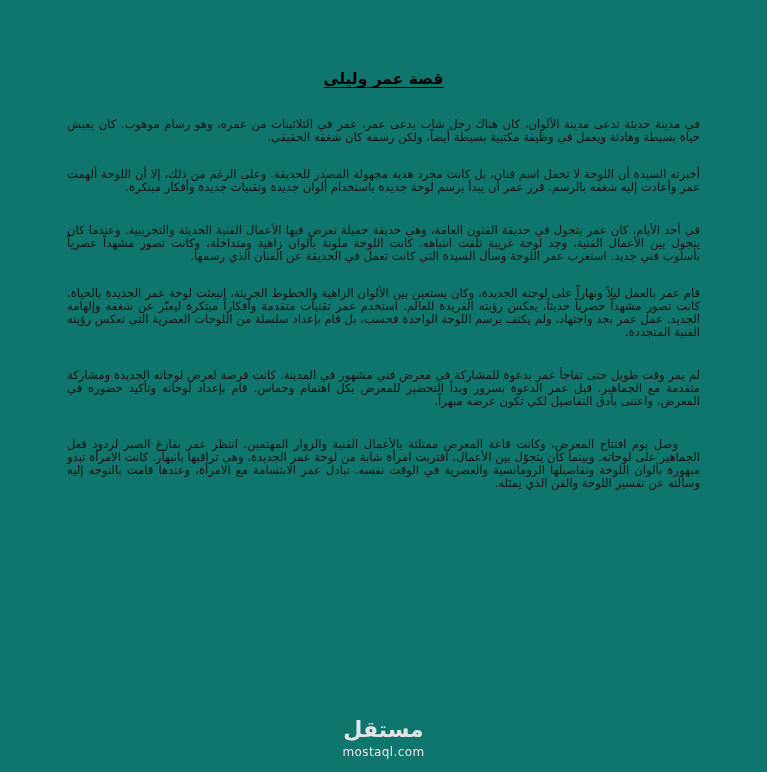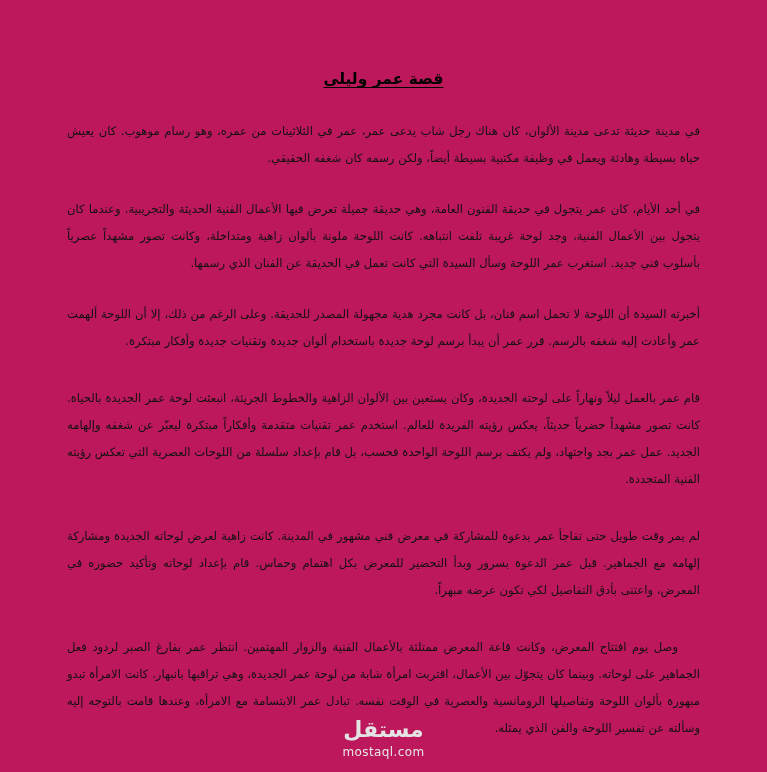--- a/index.html
+++ b/index.html
@@ -12,21 +12,21 @@
     background: #ffffff;
     font-family: "DejaVu Sans", "Liberation Sans", sans-serif;
     overflow: hidden;
     position: relative;
   }
 
   .page {
     position: relative;
     width: 767px;
     height: 772px;
-    background: #be185d;
+    background: #0f766e;
     box-sizing: border-box;
     padding: 0;
   }
 
   .doc-title {
     position: absolute;
     top: 60px;
     left: 0;
     width: 767px;
     text-align: center;
@@ -47,21 +47,21 @@
     width: 633px;
     direction: rtl;
     text-align: justify;
     text-justify: inter-word;
     color: #000000;
   }
 
   p.para {
     margin: 0 0 24px 0;
     font-size: 11.6px;
-    line-height: 27px;
+    line-height: 13px;
     color: #111111;
     direction: rtl;
     unicode-bidi: isolate;
     text-align: justify;
   }
 
   p.para.indent {
     text-indent: 22px;
   }
 
@@ -104,24 +104,24 @@
 </style>
 </head>
 <body>
 
 <div class="page">
 
   <h1 class="doc-title">قصة عمر وليلى</h1>
 
   <div class="body-block">
     <p class="para">في مدينة حديثة تدعى مدينة الألوان، كان هناك رجل شاب يدعى عمر، عمر في الثلاثينات من عمره، وهو رسام موهوب. كان يعيش حياة بسيطة وهادئة ويعمل في وظيفة مكتبية بسيطة أيضاً، ولكن رسمه كان شغفه الحقيقي.</p>
+    <p class="para tall-gap">أخبرته السيدة أن اللوحة لا تحمل اسم فنان، بل كانت مجرد هدية مجهولة المصدر للحديقة. وعلى الرغم من ذلك، إلا أن اللوحة ألهمت عمر وأعادت إليه شغفه بالرسم. قرر عمر أن يبدأ برسم لوحة جديدة باستخدام ألوان جديدة وتقنيات جديدة وأفكار مبتكرة.</p>
     <p class="para">في أحد الأيام، كان عمر يتجول في حديقة الفنون العامة، وهي حديقة جميلة تعرض فيها الأعمال الفنية الحديثة والتجريبية. وعندما كان يتجول بين الأعمال الفنية، وجد لوحة غريبة تلفت انتباهه. كانت اللوحة ملونة بألوان زاهية ومتداخلة، وكانت تصور مشهداً عصرياً بأسلوب فني جديد. استغرب عمر اللوحة وسأل السيدة التي كانت تعمل في الحديقة عن الفنان الذي رسمها.</p>
-    <p class="para tall-gap">أخبرته السيدة أن اللوحة لا تحمل اسم فنان، بل كانت مجرد هدية مجهولة المصدر للحديقة. وعلى الرغم من ذلك، إلا أن اللوحة ألهمت عمر وأعادت إليه شغفه بالرسم. قرر عمر أن يبدأ برسم لوحة جديدة باستخدام ألوان جديدة وتقنيات جديدة وأفكار مبتكرة.</p>
     <p class="para tall-gap">قام عمر بالعمل ليلاً ونهاراً على لوحته الجديدة، وكان يستعين بين الألوان الزاهية والخطوط الجريئة، انبعثت لوحة عمر الجديدة بالحياة. كانت تصور مشهداً حضرياً حديثاً، يعكس رؤيته الفريدة للعالم. استخدم عمر تقنيات متقدمة وأفكاراً مبتكرة ليعبّر عن شغفه وإلهامه الجديد. عمل عمر بجد واجتهاد، ولم يكتف برسم اللوحة الواحدة فحسب، بل قام بإعداد سلسلة من اللوحات العصرية التي تعكس رؤيته الفنية المتجددة.</p>
-    <p class="para tall-gap">لم يمر وقت طويل حتى تفاجأ عمر بدعوة للمشاركة في معرض فني مشهور في المدينة. كانت زاهية لعرض لوحاته الجديدة ومشاركة إلهامه مع الجماهير. قبل عمر الدعوة بسرور وبدأ التحضير للمعرض بكل اهتمام وحماس. قام بإعداد لوحاته وتأكيد حضوره في المعرض، واعتنى بأدق التفاصيل لكي تكون عرضه مبهراً.</p>
+    <p class="para tall-gap">لم يمر وقت طويل حتى تفاجأ عمر بدعوة للمشاركة في معرض فني مشهور في المدينة. كانت فرصة لعرض لوحاته الجديدة ومشاركة متقدمة مع الجماهير. قبل عمر الدعوة بسرور وبدأ التحضير للمعرض بكل اهتمام وحماس. قام بإعداد لوحاته وتأكيد حضوره في المعرض، واعتنى بأدق التفاصيل لكي تكون عرضه مبهراً.</p>
     <p class="para indent">وصل يوم افتتاح المعرض، وكانت قاعة المعرض ممتلئة بالأعمال الفنية والزوار المهتمين. انتظر عمر بفارغ الصبر لردود فعل الجماهير على لوحاته. وبينما كان يتجوّل بين الأعمال، اقتربت امرأة شابة من لوحة عمر الجديدة، وهي تراقبها بانبهار. كانت الامرأة تبدو مبهورة بألوان اللوحة وتفاصيلها الرومانسية والعصرية في الوقت نفسه. تبادل عمر الابتسامة مع الامرأة، وعندها قامت بالتوجه إليه وسألته عن تفسير اللوحة والفن الذي يمثله.</p>
   </div>
 
   <div class="watermark">
     <span class="wm-ar">مستقل</span>
     <span class="wm-en">mostaql.com</span>
   </div>
 
 </div>
 

